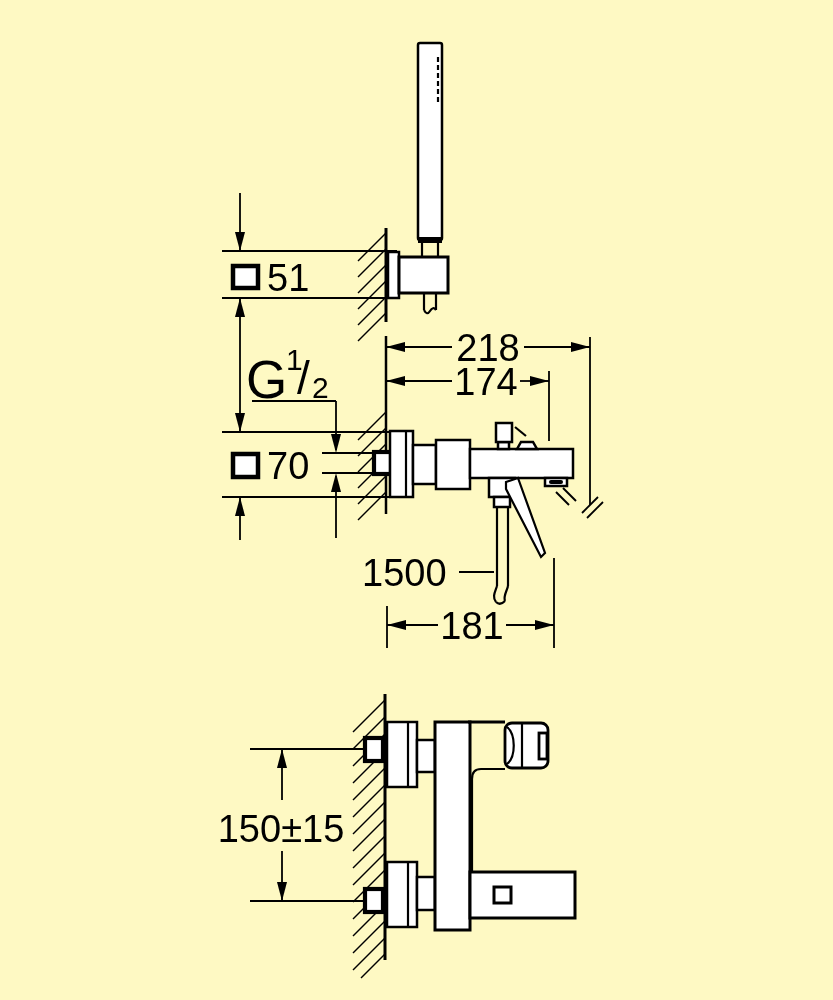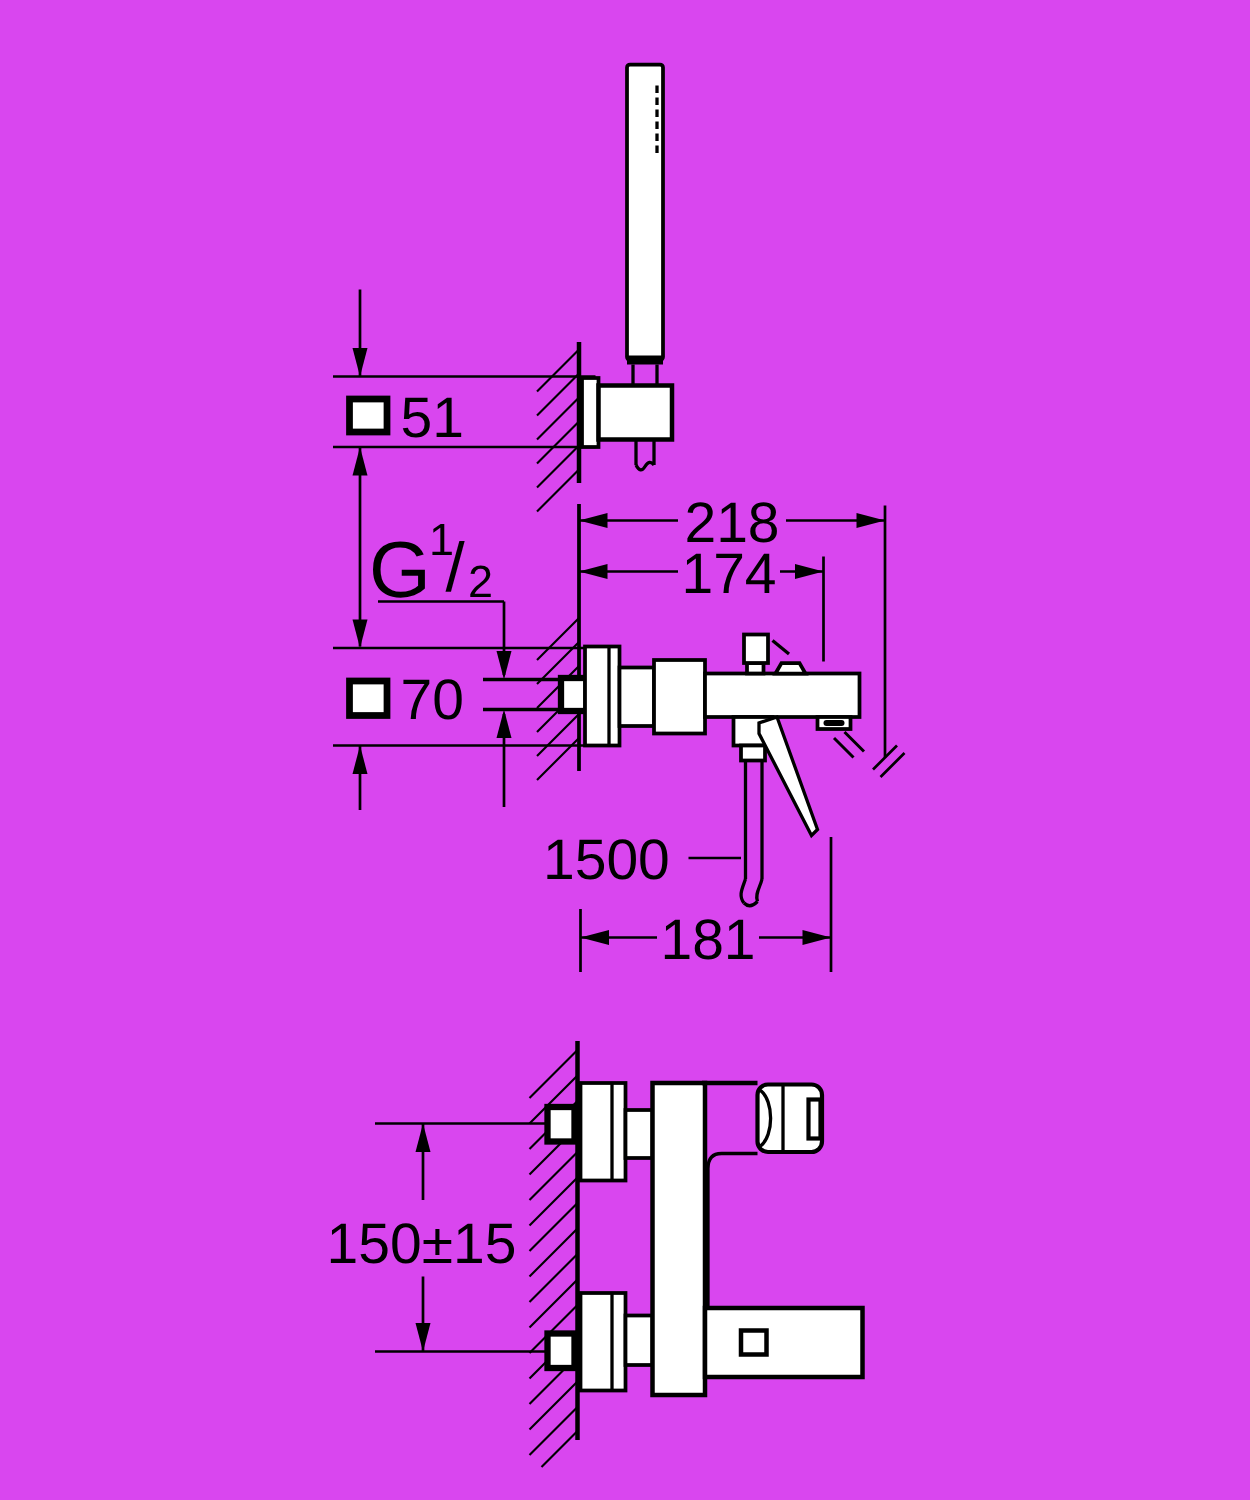--- a/index.html
+++ b/index.html
@@ -1,16 +1,16 @@
 <!DOCTYPE html>
 <html><head>
 <meta charset="utf-8">
 <style>
   html,body{margin:0;padding:0;background:#ffffff;}
-  .page{position:relative;width:833px;height:1000px;background:#d946ef;overflow:hidden;
+  .page{position:relative;width:833px;height:1000px;background:#fef9c3;overflow:hidden;
         font-family:"Liberation Sans", sans-serif;}
   svg{position:absolute;left:0;top:0;}
   text{fill:#000000;font-family:"Liberation Sans", sans-serif;}
   .dim-text{font-size:38px;}
   .thread-g{font-size:53px;}
   .thread-frac{font-size:30px;}
   .thread-slash{font-size:46px;}
   .outline{fill:#ffffff;stroke:#000000;stroke-width:2.5;}
   .outline-bold{fill:#ffffff;stroke:#000000;stroke-width:3;}
   .union{fill:#ffffff;stroke:#000000;stroke-width:4.2;}

